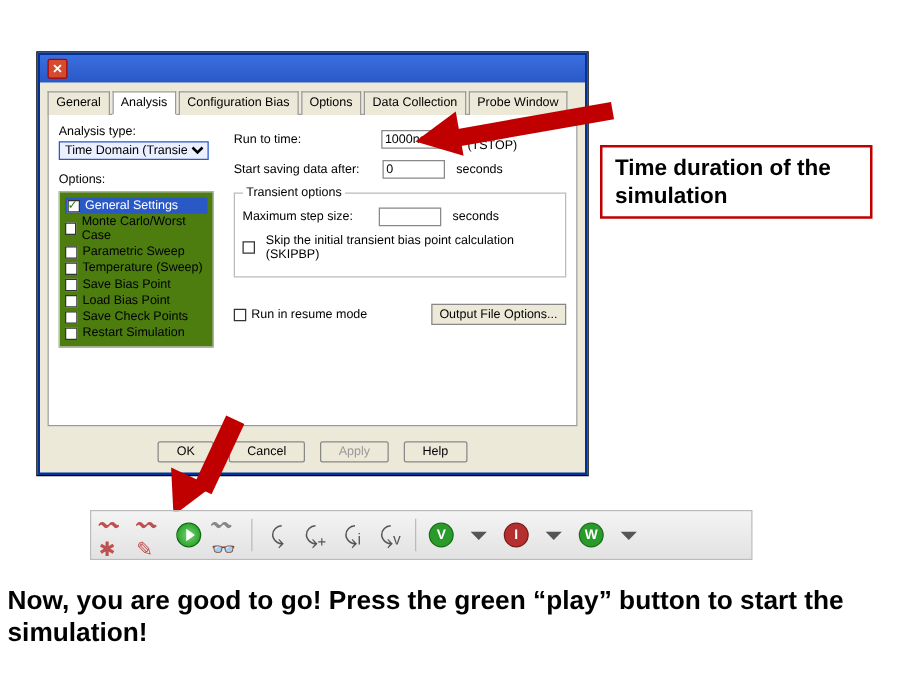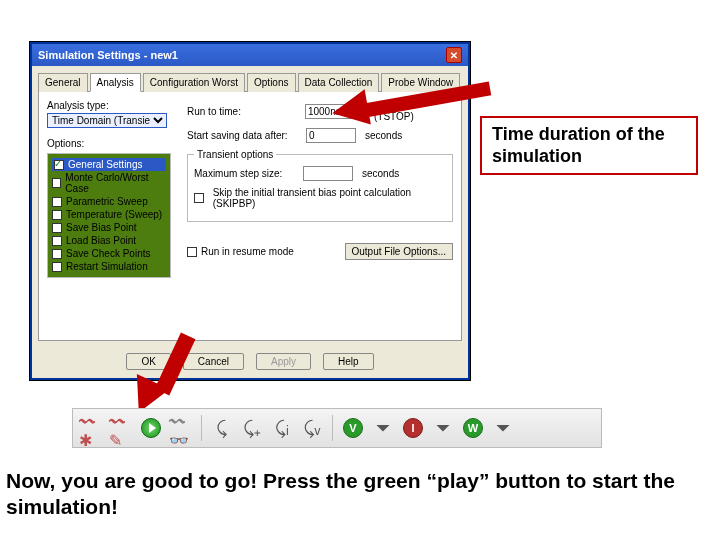--- a/index.html
+++ b/index.html
@@ -74,27 +74,26 @@
 
   
   .caption { position: absolute; left: 6px; top: 468px; width: 708px; font-family: Arial, sans-serif; font-size: 21px; font-weight: bold; line-height: 1.25; }
 </style>
 </head>
 <body>
 <div class="stage">
 
 <div class="dialog">
   <div class="titlebar">
-    <span class="txt">Simulation Settings - new1</span>
     <span class="closebox">✕</span>
   </div>
   <div class="tabs">
     <div class="tab">General</div>
     <div class="tab active">Analysis</div>
-    <div class="tab">Configuration Worst</div>
+    <div class="tab">Configuration Bias</div>
     <div class="tab">Options</div>
     <div class="tab">Data Collection</div>
     <div class="tab">Probe Window</div>
   </div>
   <div class="panel">
     <div class="toprow">
       <div class="leftcol">
         <div class="sectlbl">Analysis type:</div>
         <select class="combo">
           <option>Time Domain (Transient)</option>

